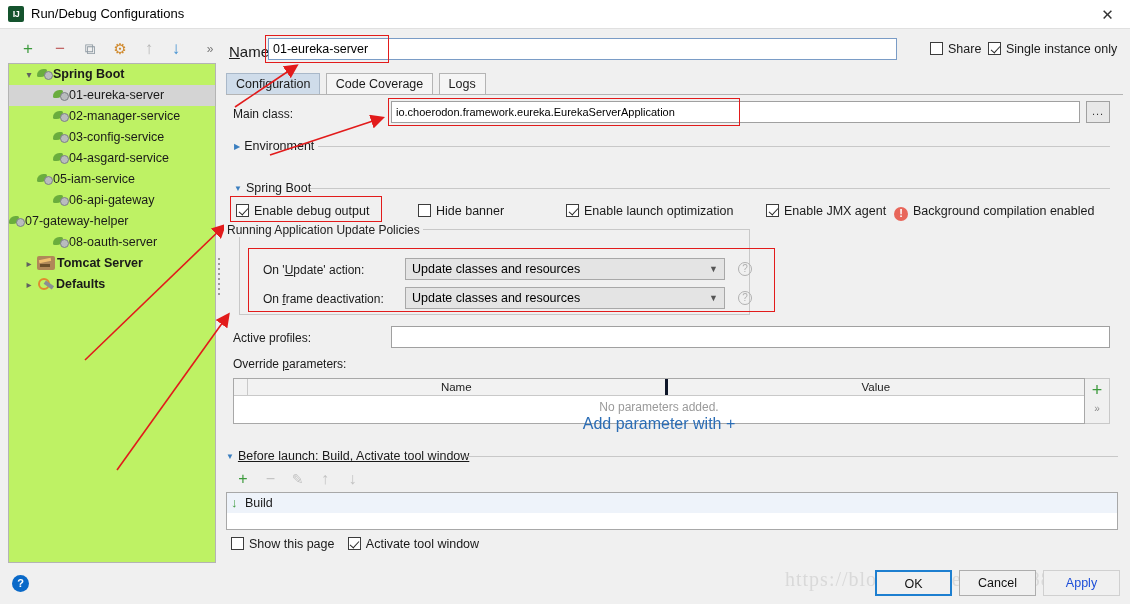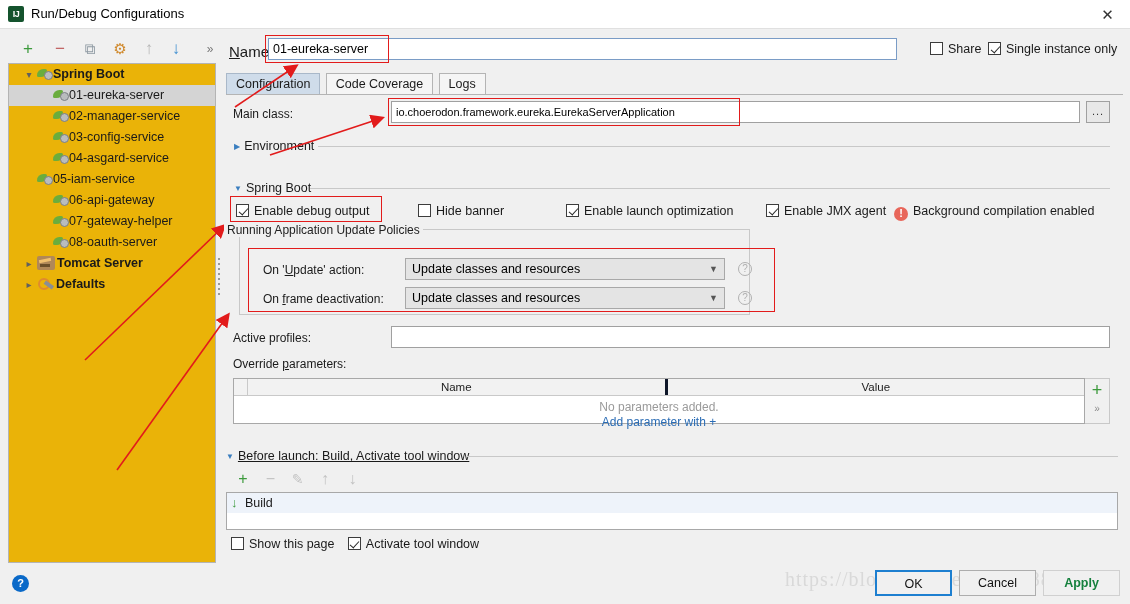--- a/index.html
+++ b/index.html
@@ -40,21 +40,21 @@
   .toolbar { position: absolute; left: 8px; top: 38px; width: 210px; height: 24px; }
   .tb-btn {
     position: absolute; top: 0; width: 24px; height: 22px;
     text-align: center; line-height: 22px; cursor: pointer;
     font-size: 17px;
   }
 
   
   .tree-panel {
     position: absolute; left: 8px; top: 63px; width: 208px; height: 500px;
-    background: #eab308; border: 1px solid #b4b4b4;
+    background: #bef264; border: 1px solid #b4b4b4;
     overflow: hidden;
   }
   .tree-row {
     position: relative; height: 21px; line-height: 21px;
     white-space: nowrap; cursor: pointer; padding-left: 0;
   }
   .tree-row.selected { background: #d4d4d4; }
   .tw {
     display: inline-block; width: 16px; text-align: center;
     color: #606060; font-size: 10px; vertical-align: top;
@@ -210,21 +210,21 @@
 
   
   .tbl { position: absolute; left: 233px; top: 378px; width: 852px; height: 46px;
          background: #fff; border: 1px solid #a8a8a8; }
   .tbl-head { display: flex; height: 17px; background: #f2f2f2; border-bottom: 1px solid #c9c9c9; }
   .tbl-head div { font-size: 11.5px; text-align: center; line-height: 16px; color: #222; }
   .th-a { width: 14px; border-right: 1px solid #c9c9c9; }
   .th-b { flex: 1; border-right: 3px solid #0f172a; }
   .th-c { flex: 1; }
   .tbl-empty { text-align: center; font-size: 12px; color: #9a9a9a; margin-top: 4px; }
-  .tbl-link { text-align: center; font-size: 12px; color: #2a6cb5; margin-top: 1px; }
+  .tbl-link { text-align: center; font-size: 16px; color: #2a6cb5; margin-top: 1px; }
   .tbl-side {
     position: absolute; left: 1085px; top: 378px; width: 25px; height: 46px;
     background: #f0f0f0; border: 1px solid #c8c8c8; border-left: none;
   }
   .tbl-side .plus { color: #3c9a3c; font-size: 18px; text-align: center; line-height: 22px; cursor: pointer; }
   .tbl-side .chev { color: #8a8a8a; font-size: 10px; text-align: center; line-height: 16px; cursor: pointer; }
 
   
   .bl-toolbar { position: absolute; left: 231px; top: 470px; }
   .bl-btn { display: inline-block; width: 24px; text-align: center; font-size: 16px; cursor: pointer; }
@@ -239,21 +239,21 @@
   .bottom-cbs .cb-row { display: inline-block; margin-right: 10px; }
 
   
   .btn {
     position: absolute; height: 26px; font-size: 12.5px;
     background: #f0f0f0; border: 1px solid #adadad; cursor: pointer;
     text-align: center; line-height: 24px; color: #111;
     font-family: "Liberation Sans", sans-serif;
   }
   .btn.primary { border: 2px solid #1d7fd0; }
-  .btn.disabled { color: #15803d; border-color: #d0d0d0; background: #f0f0f0; font-weight: bold; }
+  .btn.disabled { color: #1d4ed8; border-color: #d0d0d0; background: #f0f0f0; }
   .help-btn {
     position: absolute; left: 12px; top: 575px; width: 17px; height: 17px;
     border-radius: 50%; background: #0a69c8; color: #fff;
     font-size: 11px; text-align: center; line-height: 17px; cursor: pointer;
     font-weight: bold;
   }
 
   
   .warn-dot {
     display: inline-block; width: 14px; height: 14px; border-radius: 50%;
@@ -309,21 +309,21 @@
     </div>
     <div class="tree-row" style="padding-left:44px;">
       <span class="leaf-icon"></span><span class="tree-label">04-asgard-service</span>
     </div>
     <div class="tree-row" style="padding-left:28px;">
       <span class="leaf-icon"></span><span class="tree-label">05-iam-service</span>
     </div>
     <div class="tree-row" style="padding-left:44px;">
       <span class="leaf-icon"></span><span class="tree-label">06-api-gateway</span>
     </div>
-    <div class="tree-row" style="padding-left:44px;">
+    <div class="tree-row" style="">
       <span class="leaf-icon"></span><span class="tree-label">07-gateway-helper</span>
     </div>
     <div class="tree-row" style="padding-left:44px;">
       <span class="leaf-icon"></span><span class="tree-label">08-oauth-server</span>
     </div>
 
     <div class="tree-row" style="padding-left:12px;">
       <span class="tw">▸</span><span class="tomcat-icon"></span><span class="tree-label bold">Tomcat Server</span>
     </div>
 

